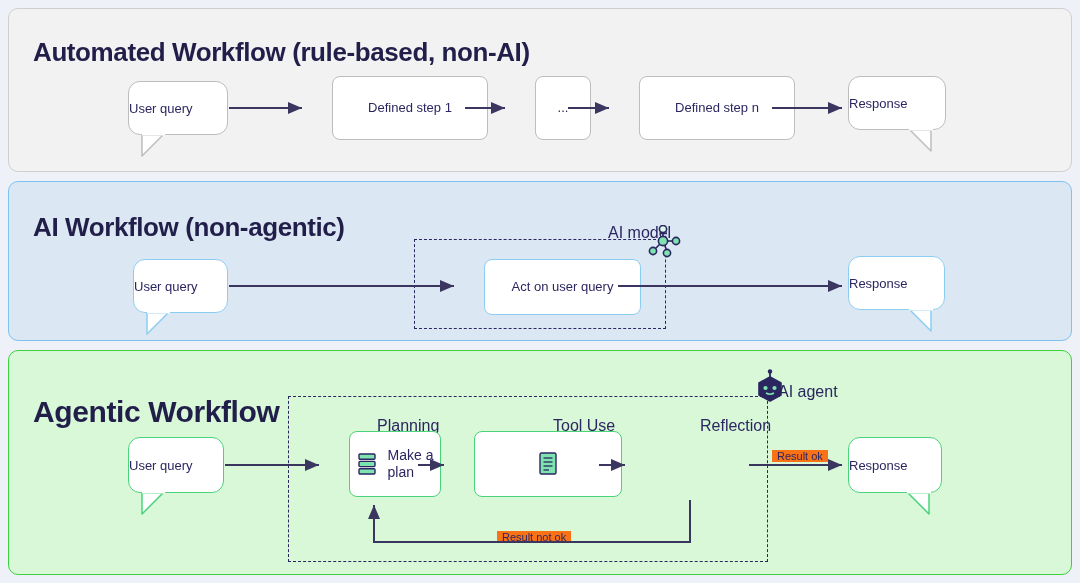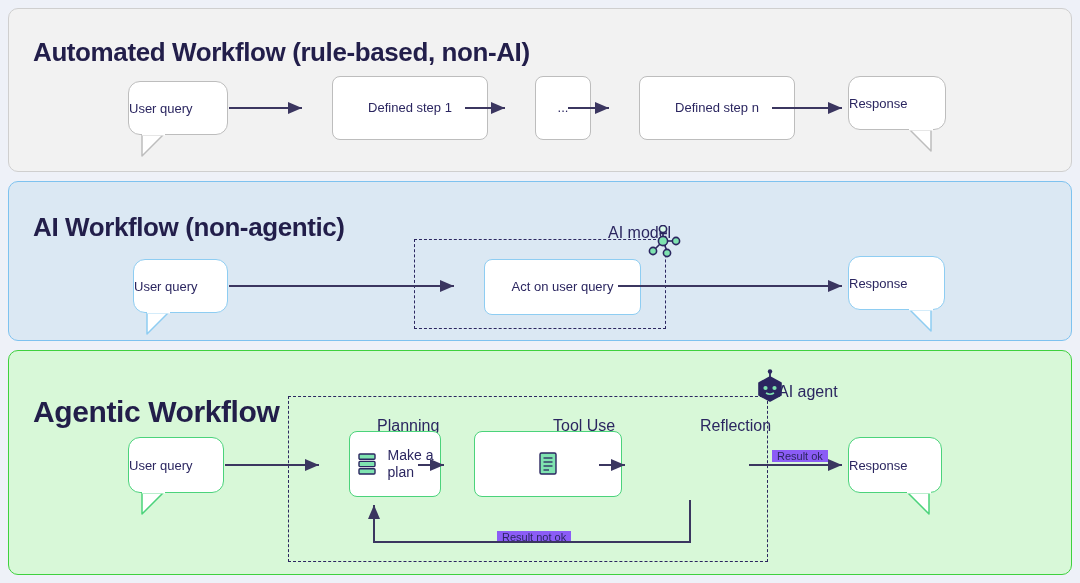--- a/index.html
+++ b/index.html
@@ -43,21 +43,21 @@
   .step-inner{display:flex;align-items:center;gap:11px;justify-content:flex-start;}
   .step-label{text-align:left;color:#2b2660;font-size:14px;line-height:1.2;}
 
   .caption{position:absolute;color:#2b2660;font-size:16px;white-space:nowrap;}
 
   .dashedbox{position:absolute;box-sizing:border-box;border:1.4px dashed #2b2660;background:transparent;}
 
   svg.arrows{position:absolute;left:0;top:0;width:1080px;height:583px;pointer-events:none;}
 
   .icon-layers,.icon-doc,.icon-reflect{display:inline-block;flex:none;}
-  .edge-label{position:absolute;color:#2b2660;font-size:11px;background:#8b5cf6;padding:0 5px;white-space:nowrap;}
+  .edge-label{position:absolute;color:#2b2660;font-size:11px;background:#f97316;padding:0 5px;white-space:nowrap;}
 </style>
 </head>
 <body>
 
 <div class="page">
 
   <div class="panel automated">
     <div class="panel-title">Automated Workflow (rule-based, non-AI)</div>
   </div>
 

